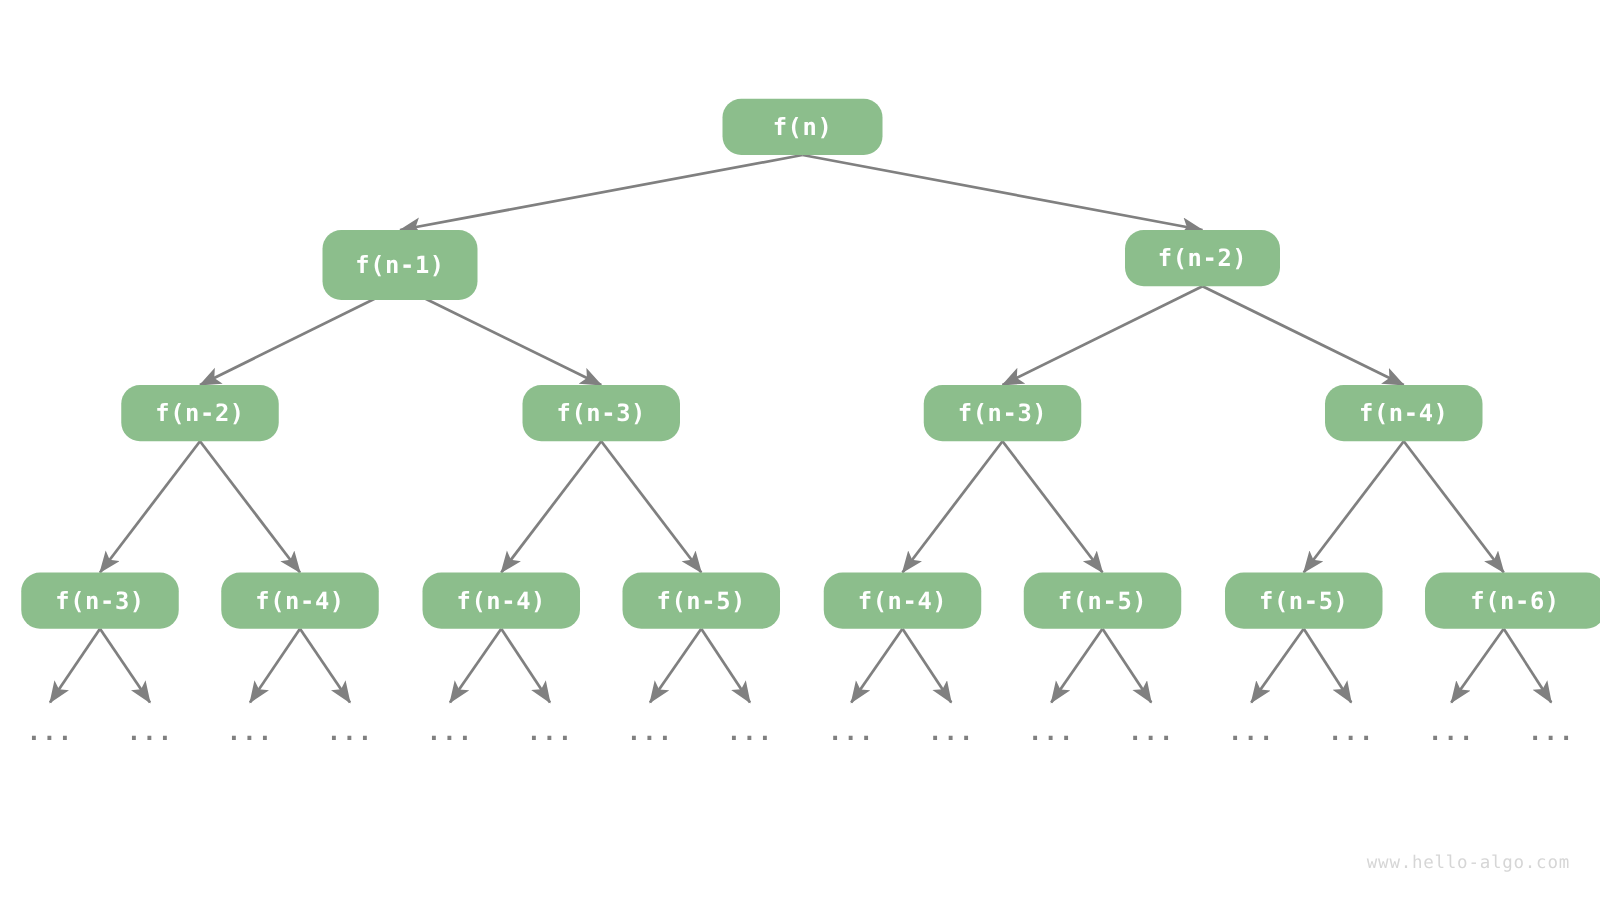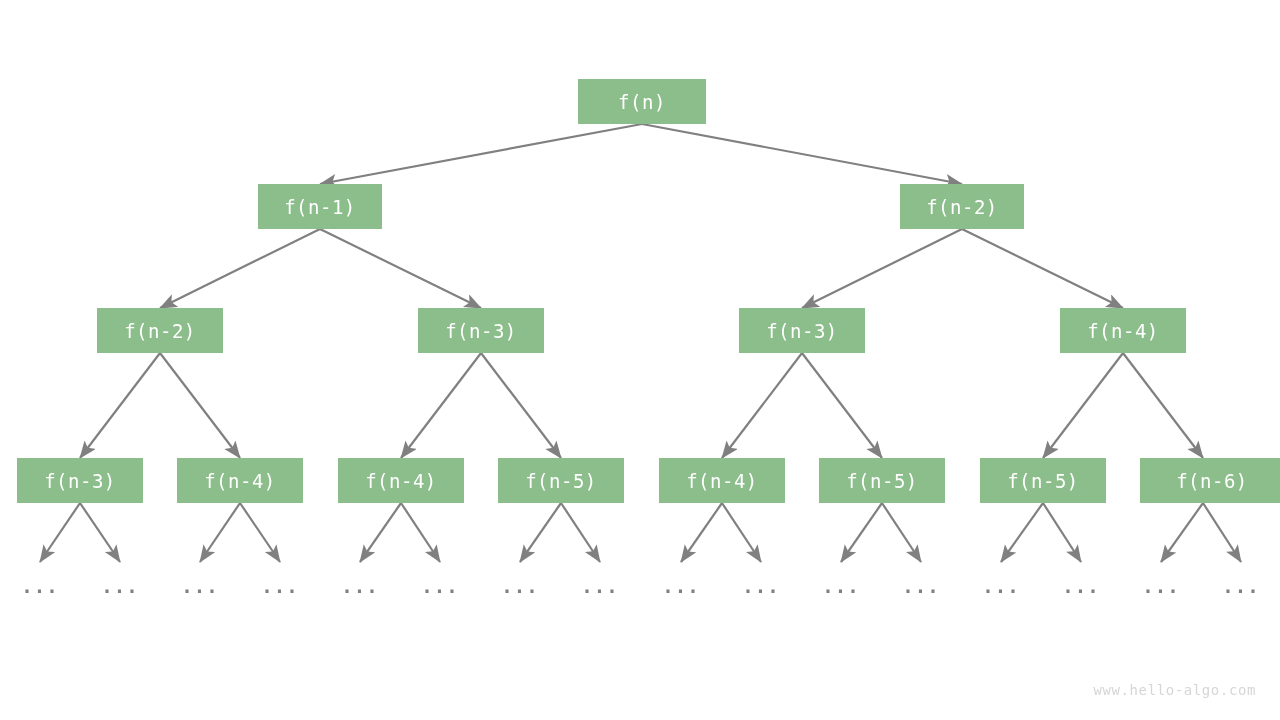--- a/index.html
+++ b/index.html
@@ -26,28 +26,28 @@
     left: 0;
     top: 0;
     width: 1280px;
     height: 720px;
     pointer-events: none;
   }
   .node {
     position: absolute;
     box-sizing: border-box;
     background: #8cbe8c;
-    border-radius: 0;
+    border-radius: 15px;
     display: flex;
     align-items: center;
     justify-content: center;
     color: #ffffff;
     font-family: "DejaVu Sans Mono", "Liberation Mono", monospace;
     font-size: 19px;
-    font-weight: normal;
+    font-weight: bold;
     letter-spacing: 0.5px;
     white-space: nowrap;
     text-align: right;
   }
   .ellipsis {
     position: absolute;
     color: #808080;
     font-family: "DejaVu Sans Mono", "Liberation Mono", monospace;
     font-size: 19px;
     font-weight: bold;
@@ -108,21 +108,21 @@
         <line x1="882" y1="503" x2="921" y2="562" stroke="#808080" stroke-width="2.2" marker-end="url(#arrowhead)"></line>
         <line x1="1043" y1="503" x2="1001" y2="562" stroke="#808080" stroke-width="2.2" marker-end="url(#arrowhead)"></line>
         <line x1="1043" y1="503" x2="1081" y2="562" stroke="#808080" stroke-width="2.2" marker-end="url(#arrowhead)"></line>
         <line x1="1203" y1="503" x2="1161" y2="562" stroke="#808080" stroke-width="2.2" marker-end="url(#arrowhead)"></line>
         <line x1="1203" y1="503" x2="1241" y2="562" stroke="#808080" stroke-width="2.2" marker-end="url(#arrowhead)"></line>
       </g>
   </svg>
 
   <div id="node-layer">
       <div class="node" style="left: 578px; top: 79px; width: 128px; height: 45px; background: rgb(140, 190, 140); color: rgb(255, 255, 255);">f(n)</div>
-      <div class="node" style="left: 258px; top: 184px; width: 124px; height: 45px; background: rgb(140, 190, 140); color: rgb(255, 255, 255);">f(n-1)</div>
+      <div class="node" style="left: 258px; top: 184px; width: 124px; height: 56px; background: rgb(140, 190, 140); color: rgb(255, 255, 255);">f(n-1)</div>
       <div class="node" style="left: 900px; top: 184px; width: 124px; height: 45px; background: rgb(140, 190, 140); color: rgb(255, 255, 255);">f(n-2)</div>
       <div class="node" style="left: 97px; top: 308px; width: 126px; height: 45px; background: rgb(140, 190, 140); color: rgb(255, 255, 255);">f(n-2)</div>
       <div class="node" style="left: 418px; top: 308px; width: 126px; height: 45px; background: rgb(140, 190, 140); color: rgb(255, 255, 255);">f(n-3)</div>
       <div class="node" style="left: 739px; top: 308px; width: 126px; height: 45px; background: rgb(140, 190, 140); color: rgb(255, 255, 255);">f(n-3)</div>
       <div class="node" style="left: 1060px; top: 308px; width: 126px; height: 45px; background: rgb(140, 190, 140); color: rgb(255, 255, 255);">f(n-4)</div>
       <div class="node" style="left: 17px; top: 458px; width: 126px; height: 45px; background: rgb(140, 190, 140); color: rgb(255, 255, 255);">f(n-3)</div>
       <div class="node" style="left: 177px; top: 458px; width: 126px; height: 45px; background: rgb(140, 190, 140); color: rgb(255, 255, 255);">f(n-4)</div>
       <div class="node" style="left: 338px; top: 458px; width: 126px; height: 45px; background: rgb(140, 190, 140); color: rgb(255, 255, 255);">f(n-4)</div>
       <div class="node" style="left: 498px; top: 458px; width: 126px; height: 45px; background: rgb(140, 190, 140); color: rgb(255, 255, 255);">f(n-5)</div>
       <div class="node" style="left: 659px; top: 458px; width: 126px; height: 45px; background: rgb(140, 190, 140); color: rgb(255, 255, 255);">f(n-4)</div>

